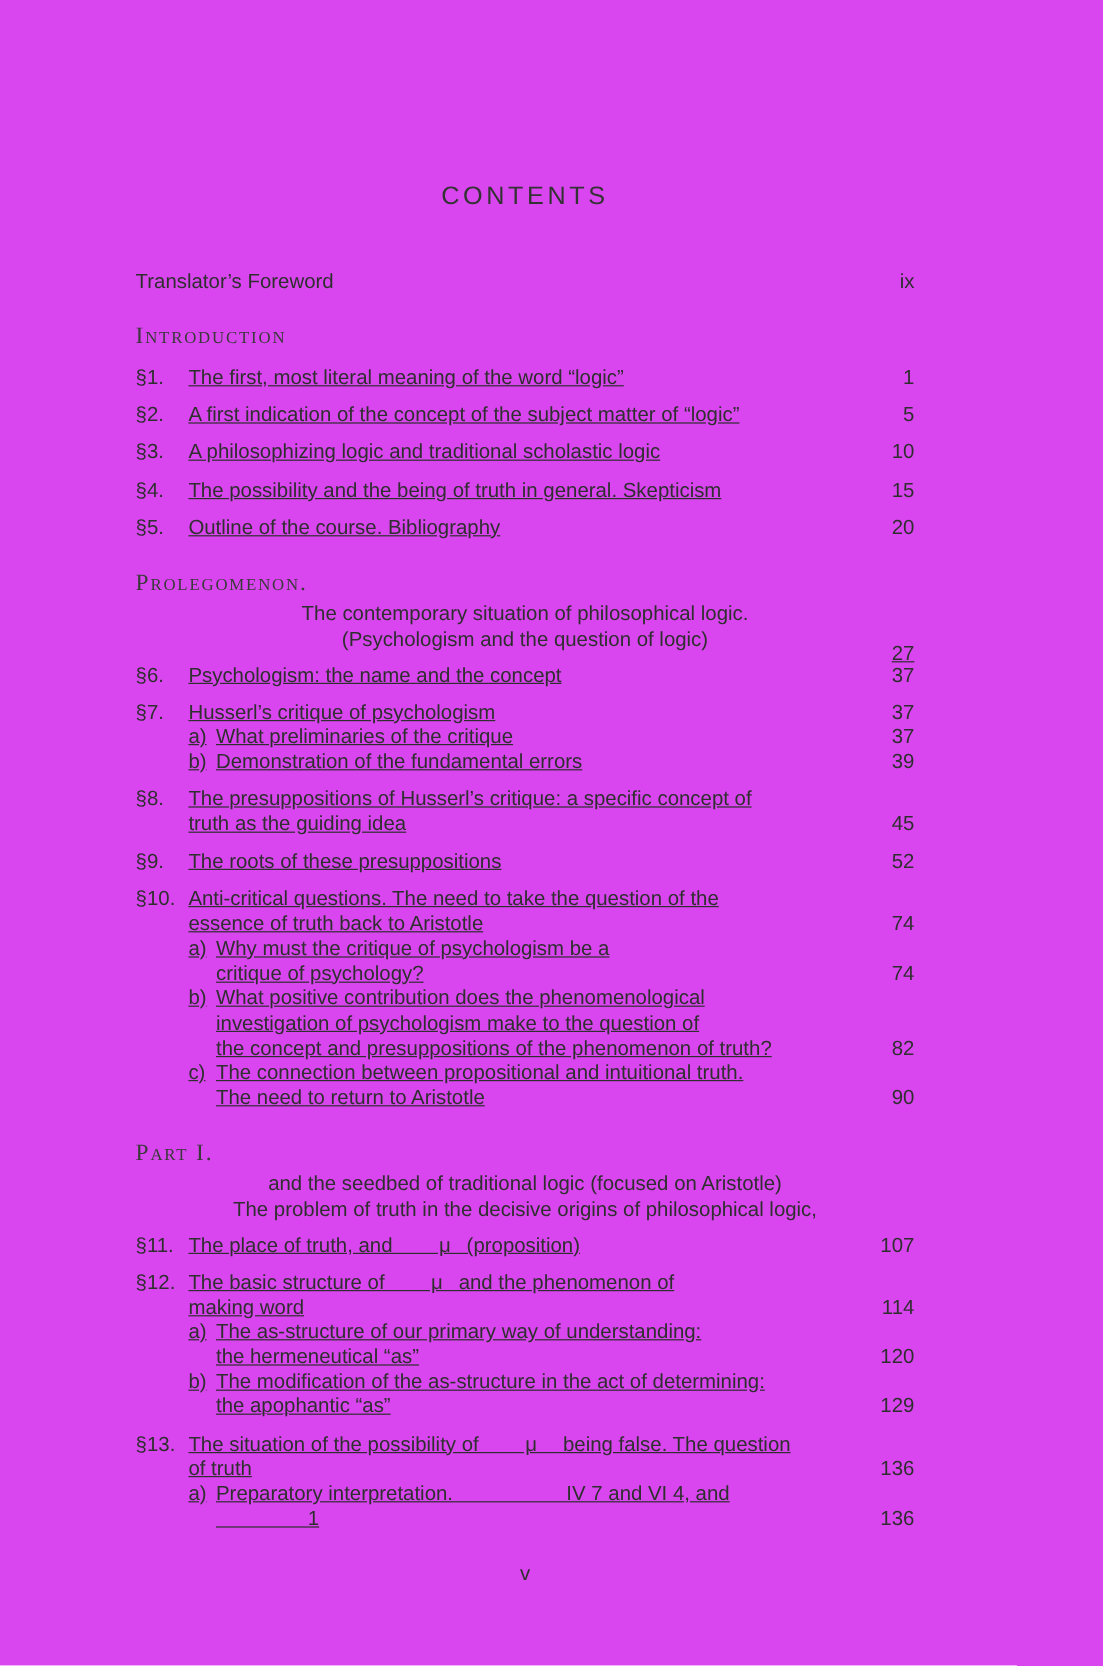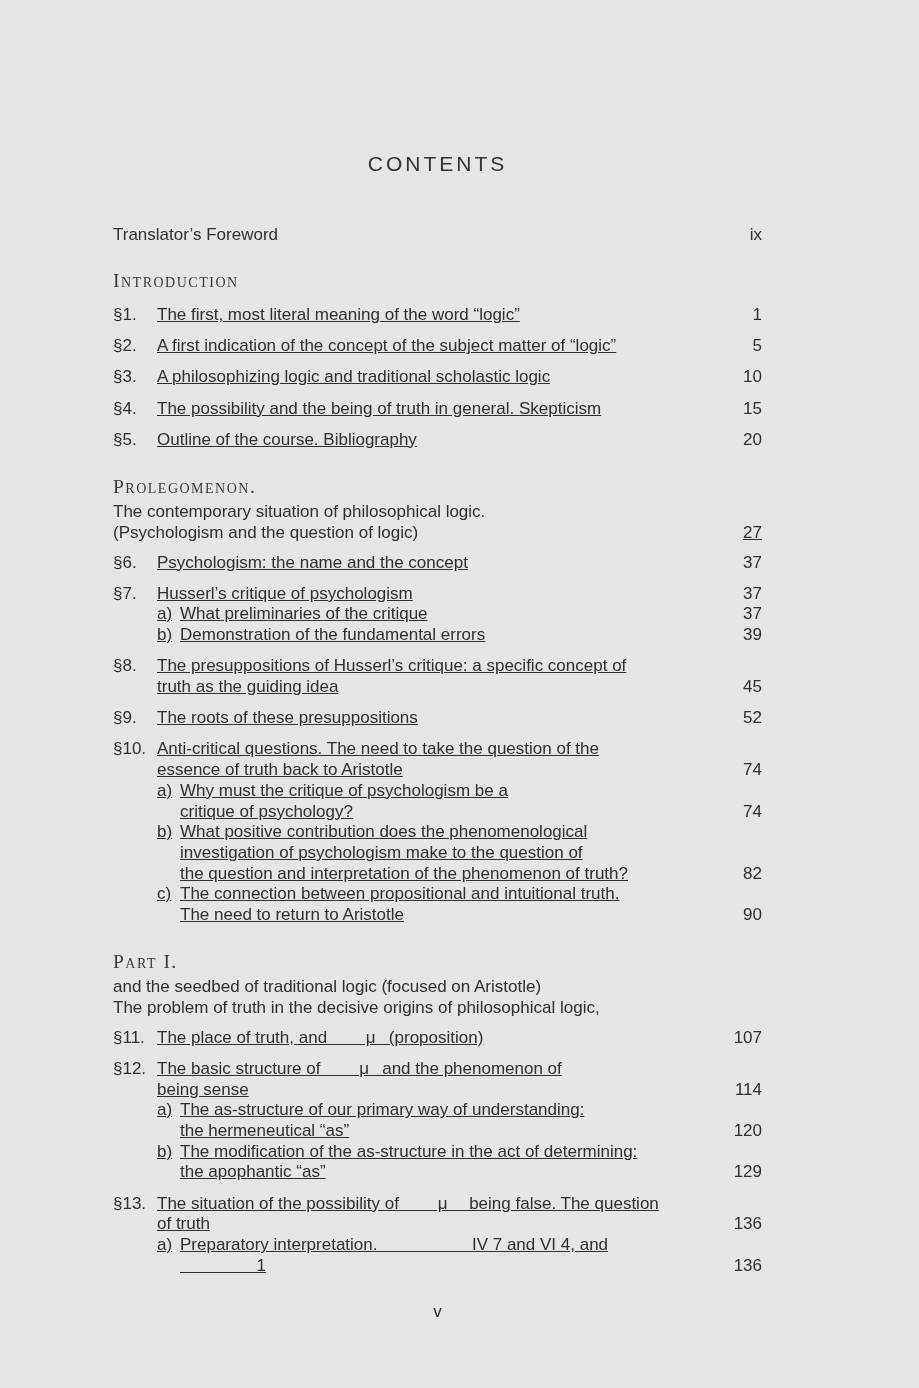--- a/index.html
+++ b/index.html
@@ -1,20 +1,20 @@
 <!DOCTYPE html>
 <html><head>
 <meta charset="utf-8">
 <style>
   html, body { margin: 0; padding: 0; background: #ffffff; }
   .page {
     position: relative;
     width: 919px;
     height: 1388px;
-    background: #e5e5e5;
+    background: #d946ef;
     color: #2f2f2f;
     font-family: "Liberation Sans", sans-serif;
     font-size: 17px;
     overflow: hidden;
   }
   .content {
     position: absolute;
     left: 113px;
     top: 0;
     width: 649px;
@@ -39,24 +39,24 @@
     font-family: "Liberation Serif", serif;
     font-variant: small-caps;
     font-size: 19.5px;
     letter-spacing: 1.5px;
     line-height: 24px;
     color: #3a3a3a;
   }
   .subtitle-block { margin-bottom: 9px; }
   .subtitle-line {
     position: relative;
-    text-align: left;
+    text-align: center;
     line-height: 21.5px;
   }
-  .subtitle-page { position: absolute; right: 0; top: 0; text-decoration: underline; }
+  .subtitle-page { position: absolute; right: 0; top: 12px; text-decoration: underline; }
   .no-subtitle .entries { margin-top: 12px; }
   .entry + .entry { margin-top: 10.5px; }
   .toc-line { display: flex; line-height: 20.7px; }
   .entry-label { flex: 0 0 44px; }
   .line-body { flex: 1 1 auto; display: flex; min-width: 0; text-decoration: underline; }
   .sub-marker { flex: 0 0 23px; }
   .line-text { white-space: nowrap; }
   .line-page { flex: 0 0 46px; text-align: right; }
   .folio {
     position: absolute;
@@ -238,21 +238,21 @@
                 <span class="line-body">
                   <span class="sub-marker"></span>
                   <span class="line-text">investigation of psychologism make to the question of</span>
                 </span>
                 <span class="line-page"></span>
               </div>
               <div class="toc-line">
                 <span class="entry-label"></span>
                 <span class="line-body">
                   <span class="sub-marker"></span>
-                  <span class="line-text">the question and interpretation of the phenomenon of truth?</span>
+                  <span class="line-text">the concept and presuppositions of the phenomenon of truth?</span>
                 </span>
                 <span class="line-page">82</span>
               </div>
               <div class="toc-line">
                 <span class="entry-label"></span>
                 <span class="line-body">
                   <span class="sub-marker">c)</span>
                   <span class="line-text">The connection between propositional and intuitional truth.</span>
                 </span>
                 <span class="line-page"></span>
@@ -288,21 +288,21 @@
               <div class="toc-line">
                 <span class="entry-label">§12.</span>
                 <span class="line-body">
                   <span class="line-text">The basic structure of   μ  and the phenomenon of</span>
                 </span>
                 <span class="line-page"></span>
               </div>
               <div class="toc-line">
                 <span class="entry-label"></span>
                 <span class="line-body">
-                  <span class="line-text">being sense</span>
+                  <span class="line-text">making word</span>
                 </span>
                 <span class="line-page">114</span>
               </div>
               <div class="toc-line">
                 <span class="entry-label"></span>
                 <span class="line-body">
                   <span class="sub-marker">a)</span>
                   <span class="line-text">The as-structure of our primary way of understanding:</span>
                 </span>
                 <span class="line-page"></span>

